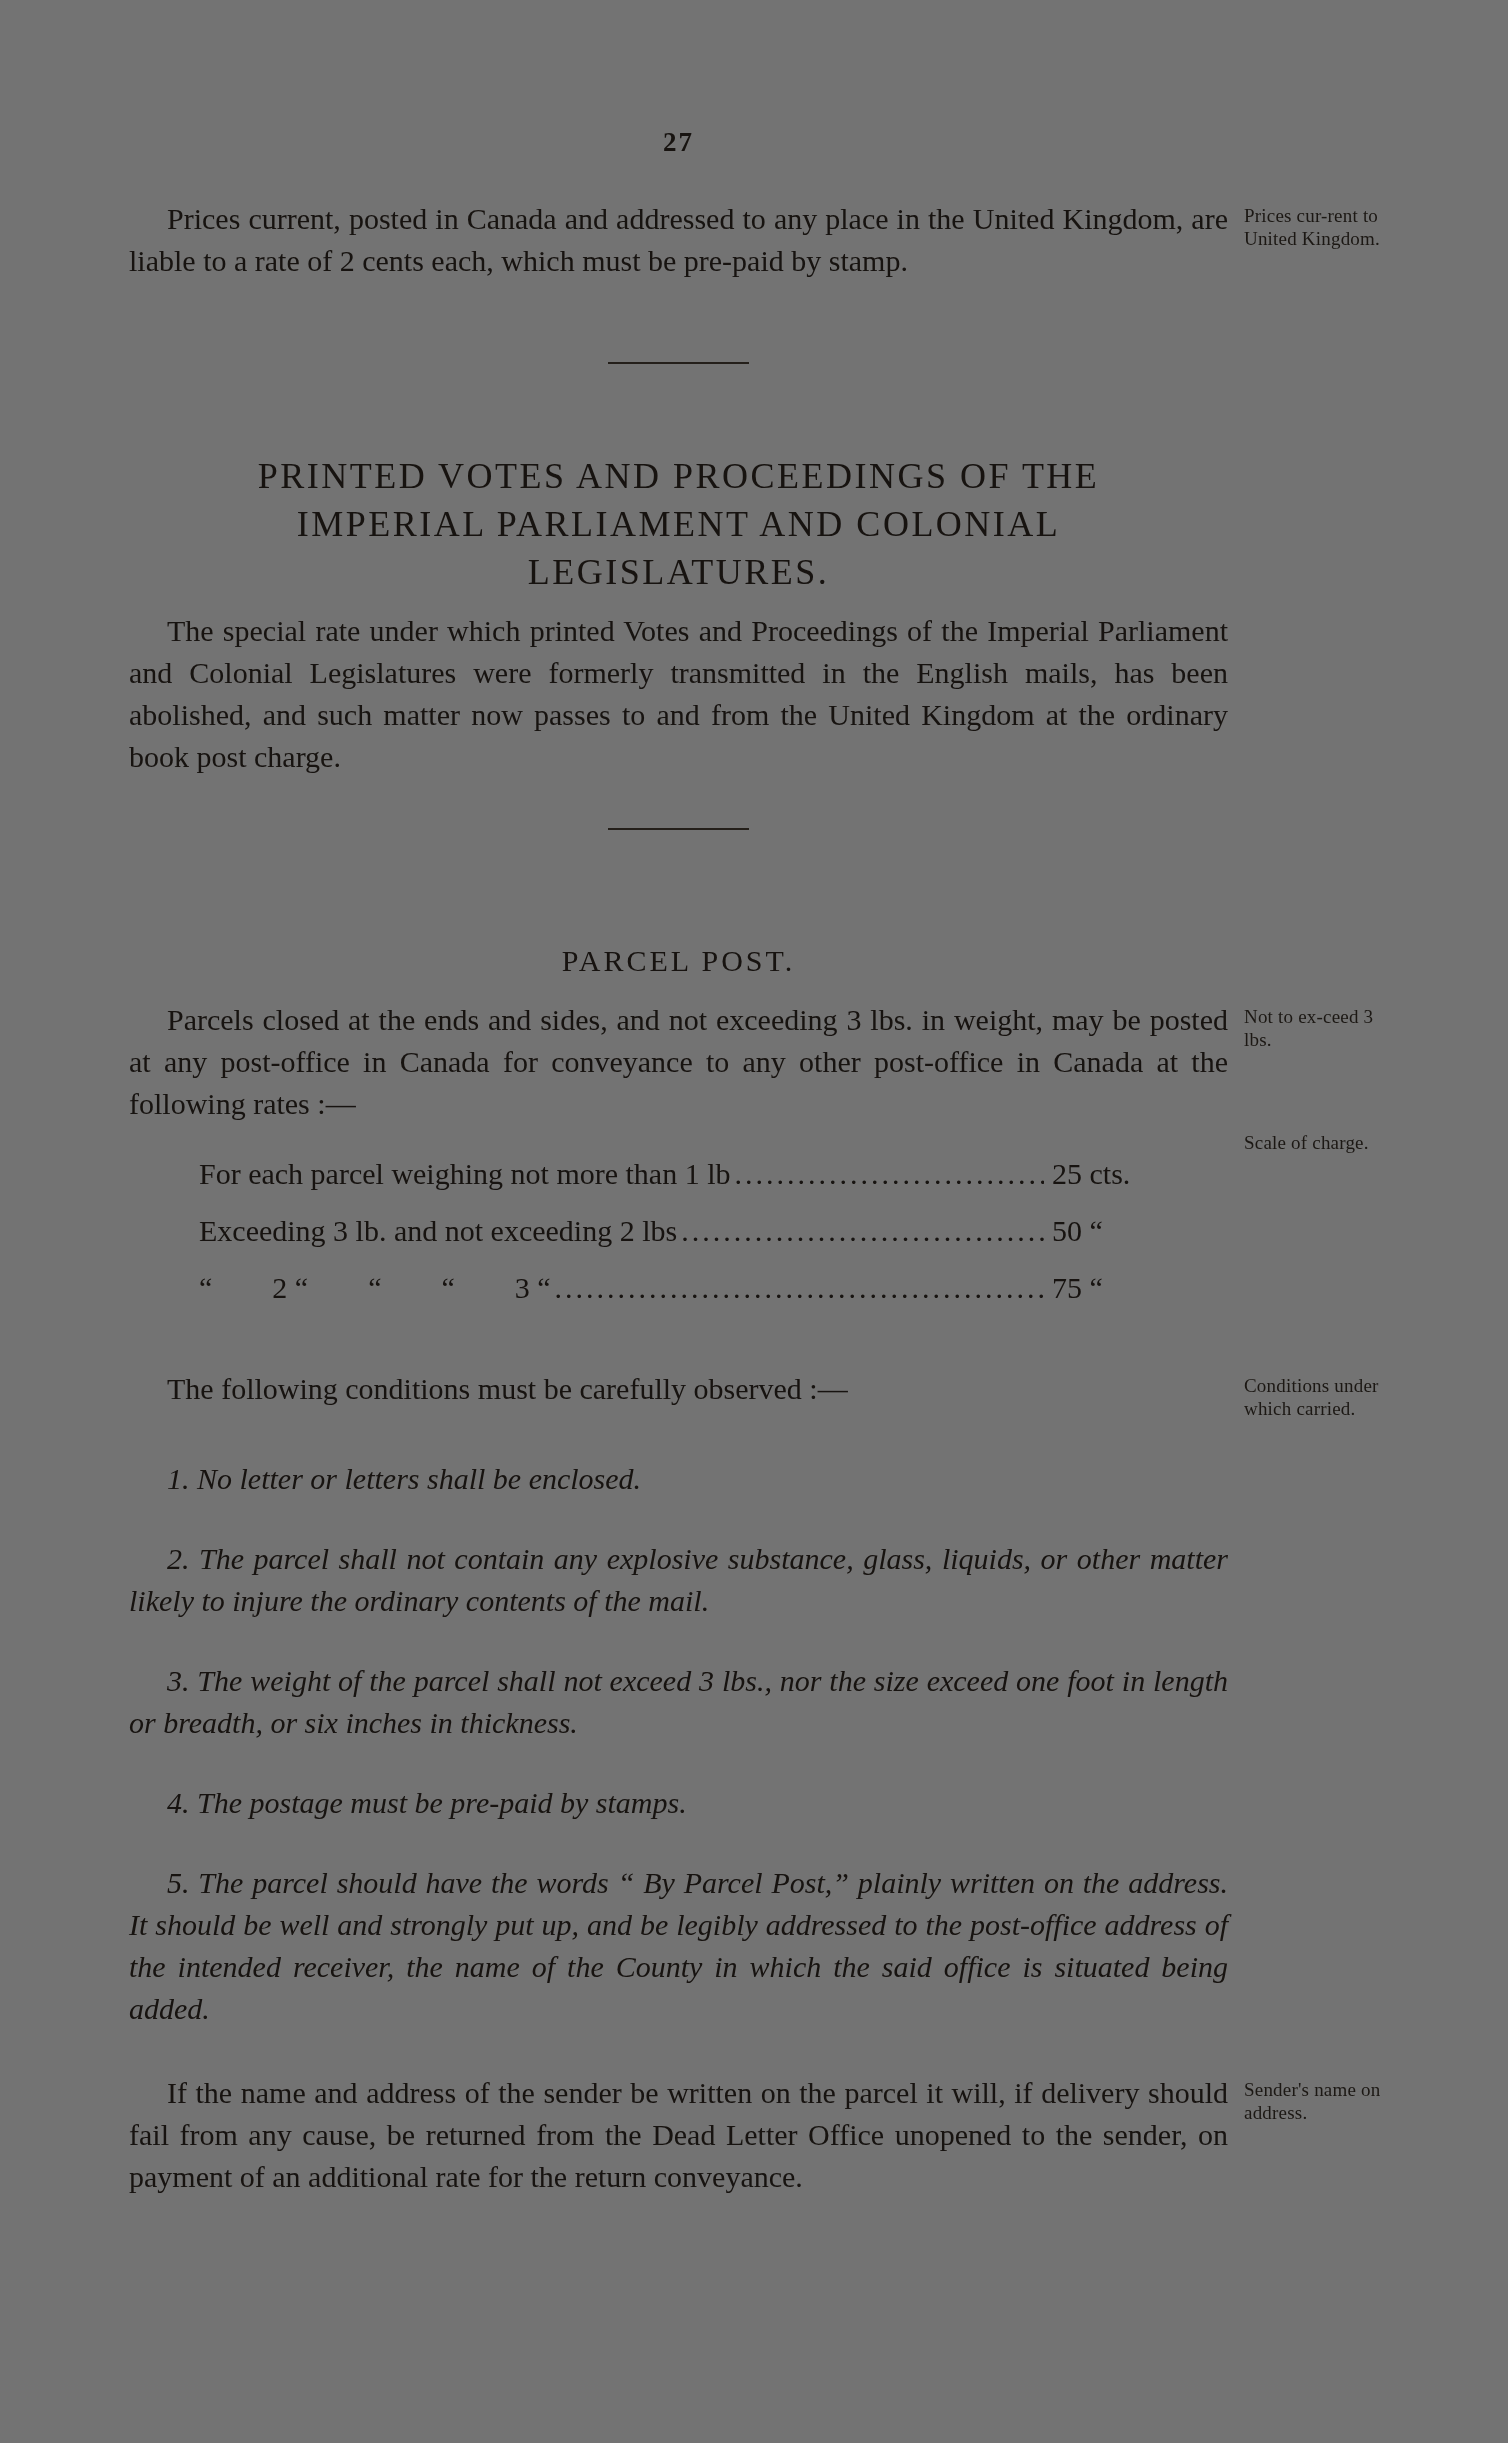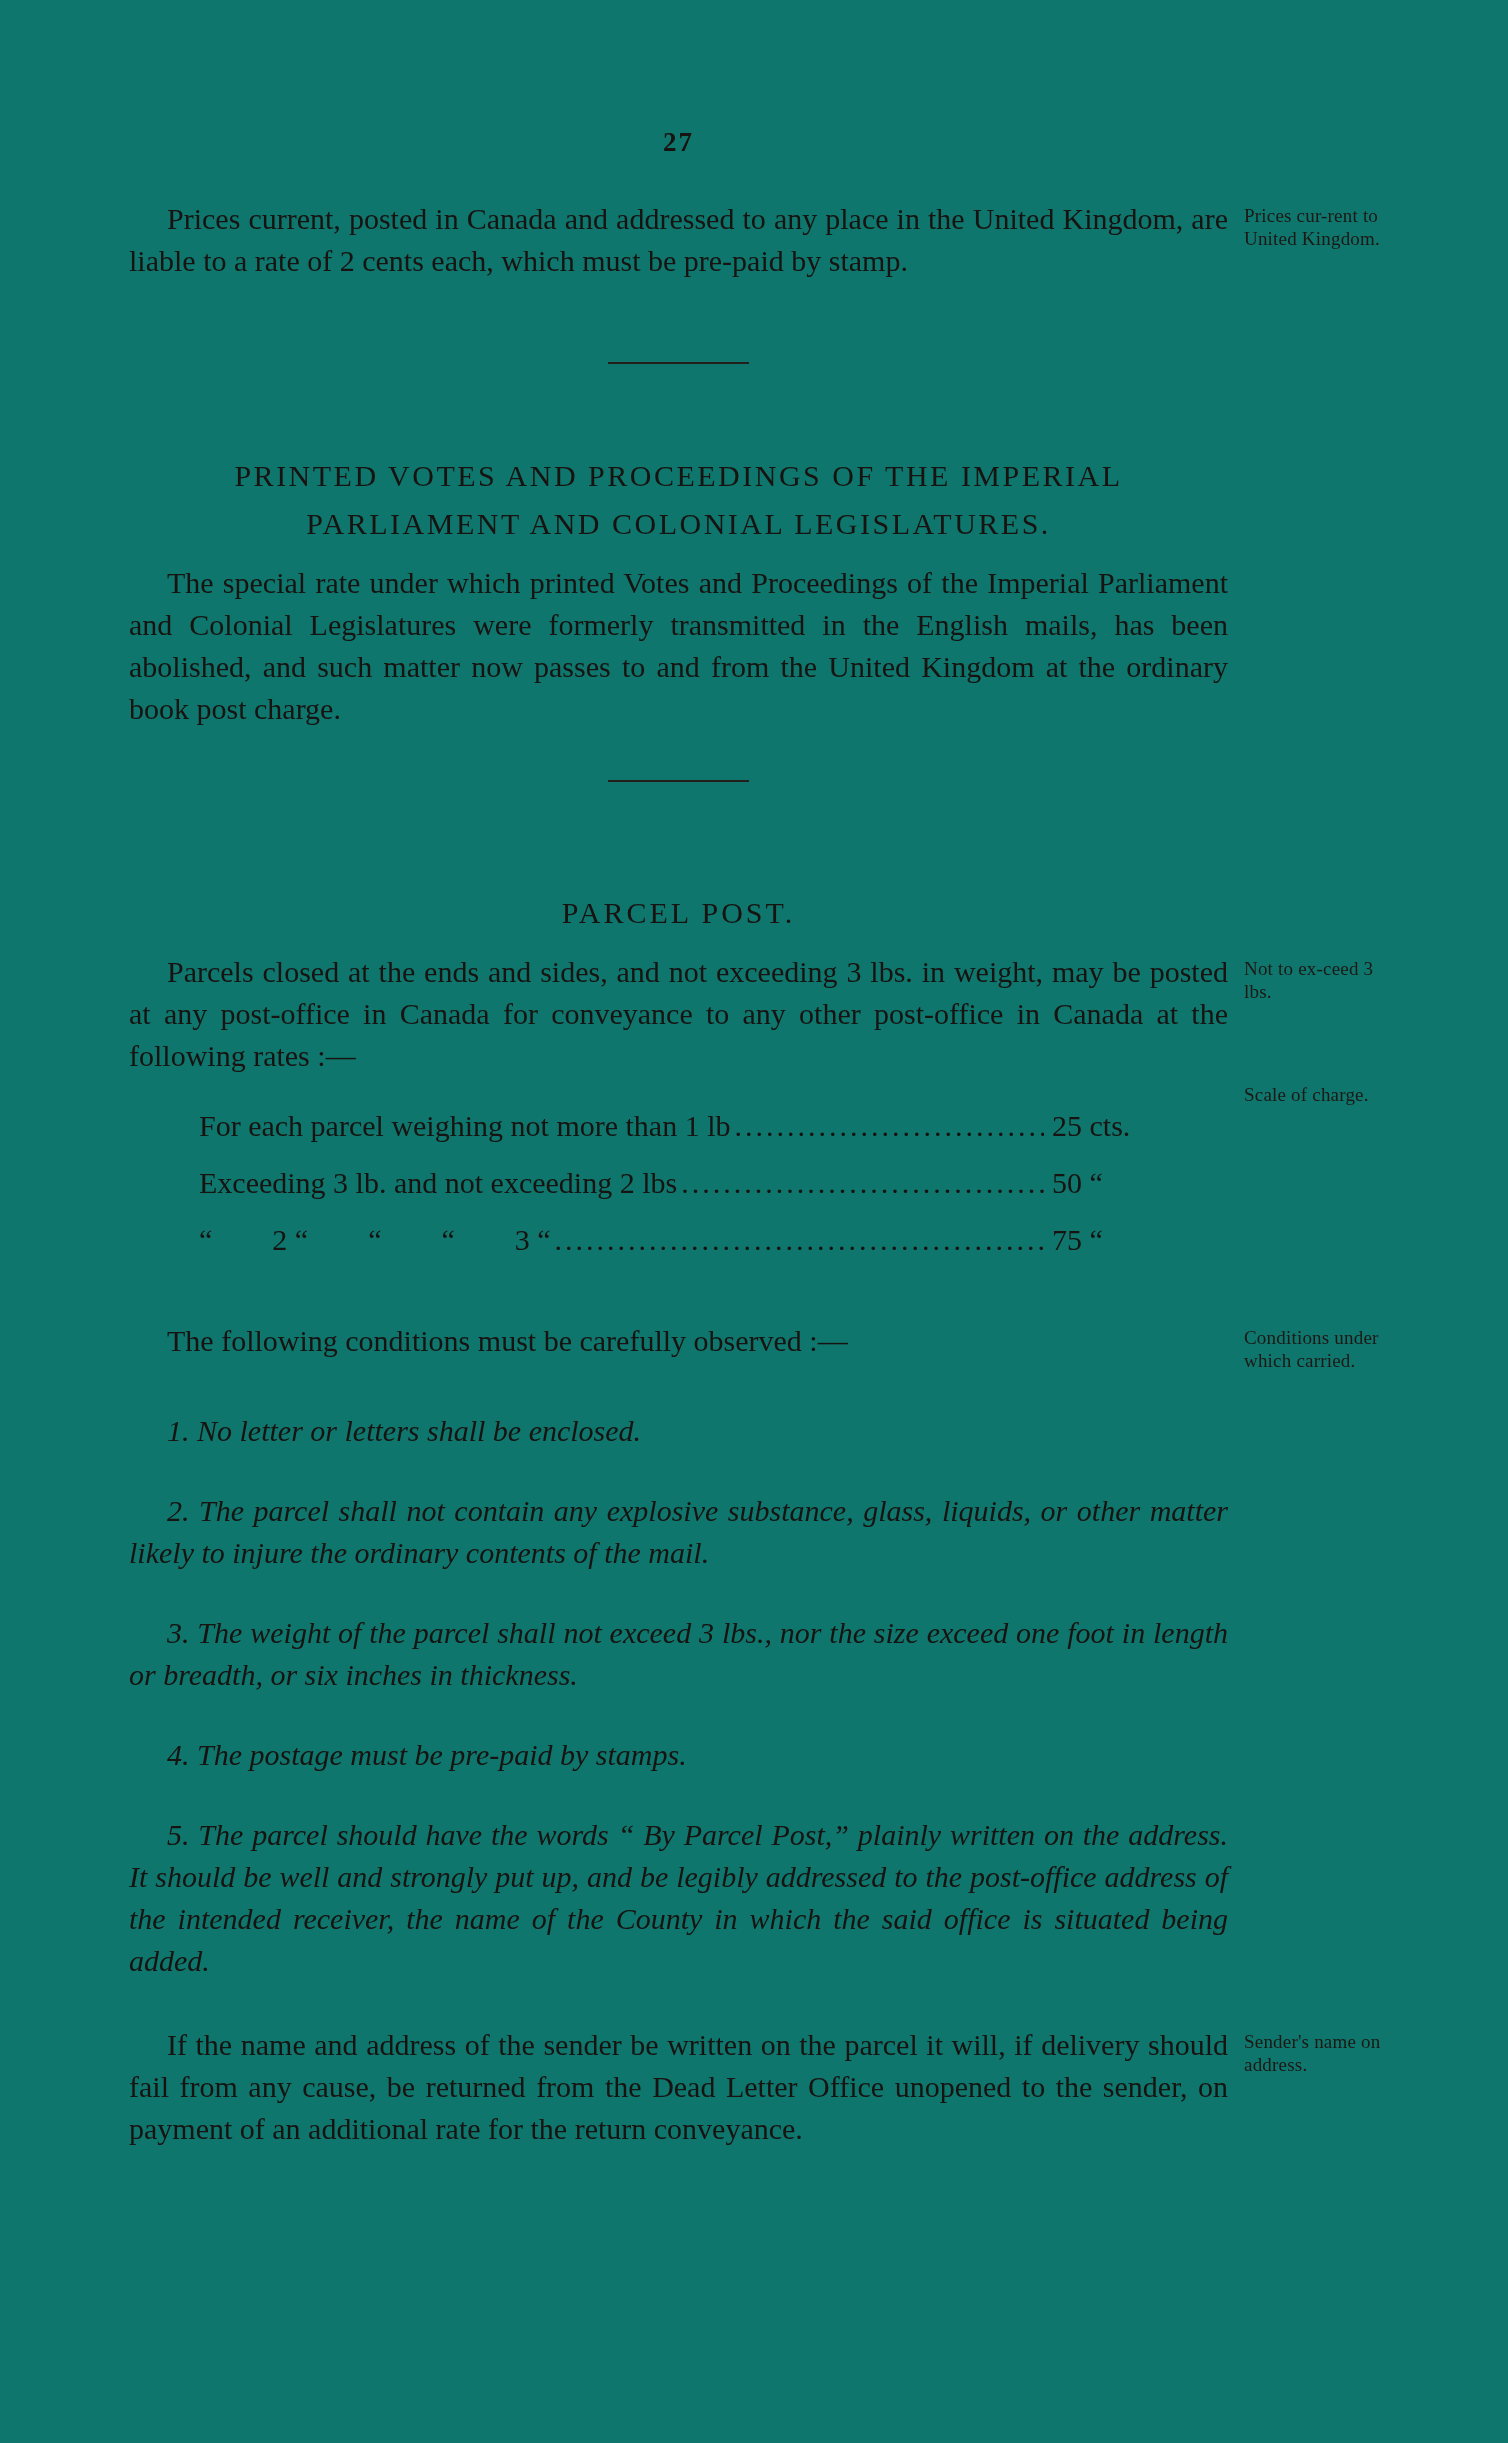--- a/index.html
+++ b/index.html
@@ -6,21 +6,21 @@
   html, body { margin: 0; padding: 0; }
   body {
     background: #ffffff;
     width: 1508px;
     font-family: "Liberation Serif", "DejaVu Serif", serif;
   }
   .page {
     position: relative;
     width: 1508px;
     min-height: 2444px;
-    background: #0f766e;
+    background: #737373;
     color: #171310;
     padding: 127px 0 119px 129px;
   }
   .content { width: 1269px; }
   .row {
     display: grid;
     grid-template-columns: 1099px 151px;
     column-gap: 16px;
     align-items: start;
   }
@@ -55,21 +55,21 @@
     background: #241f1a;
   }
   .divider-1 { margin: 74px auto 0 auto; }
   .divider-2 { margin: 50px auto 0 auto; }
   .heading {
     font-weight: normal;
     text-align: center;
     margin: 0 auto;
   }
   .votes-heading {
-    font-size: 30px;
+    font-size: 36px;
     line-height: 48px;
     letter-spacing: 2.5px;
     max-width: 925px;
     margin-top: 88px;
   }
   .votes-body { margin-top: 14px; }
   .parcel-heading {
     font-size: 30px;
     line-height: 36px;
     letter-spacing: 3px;

